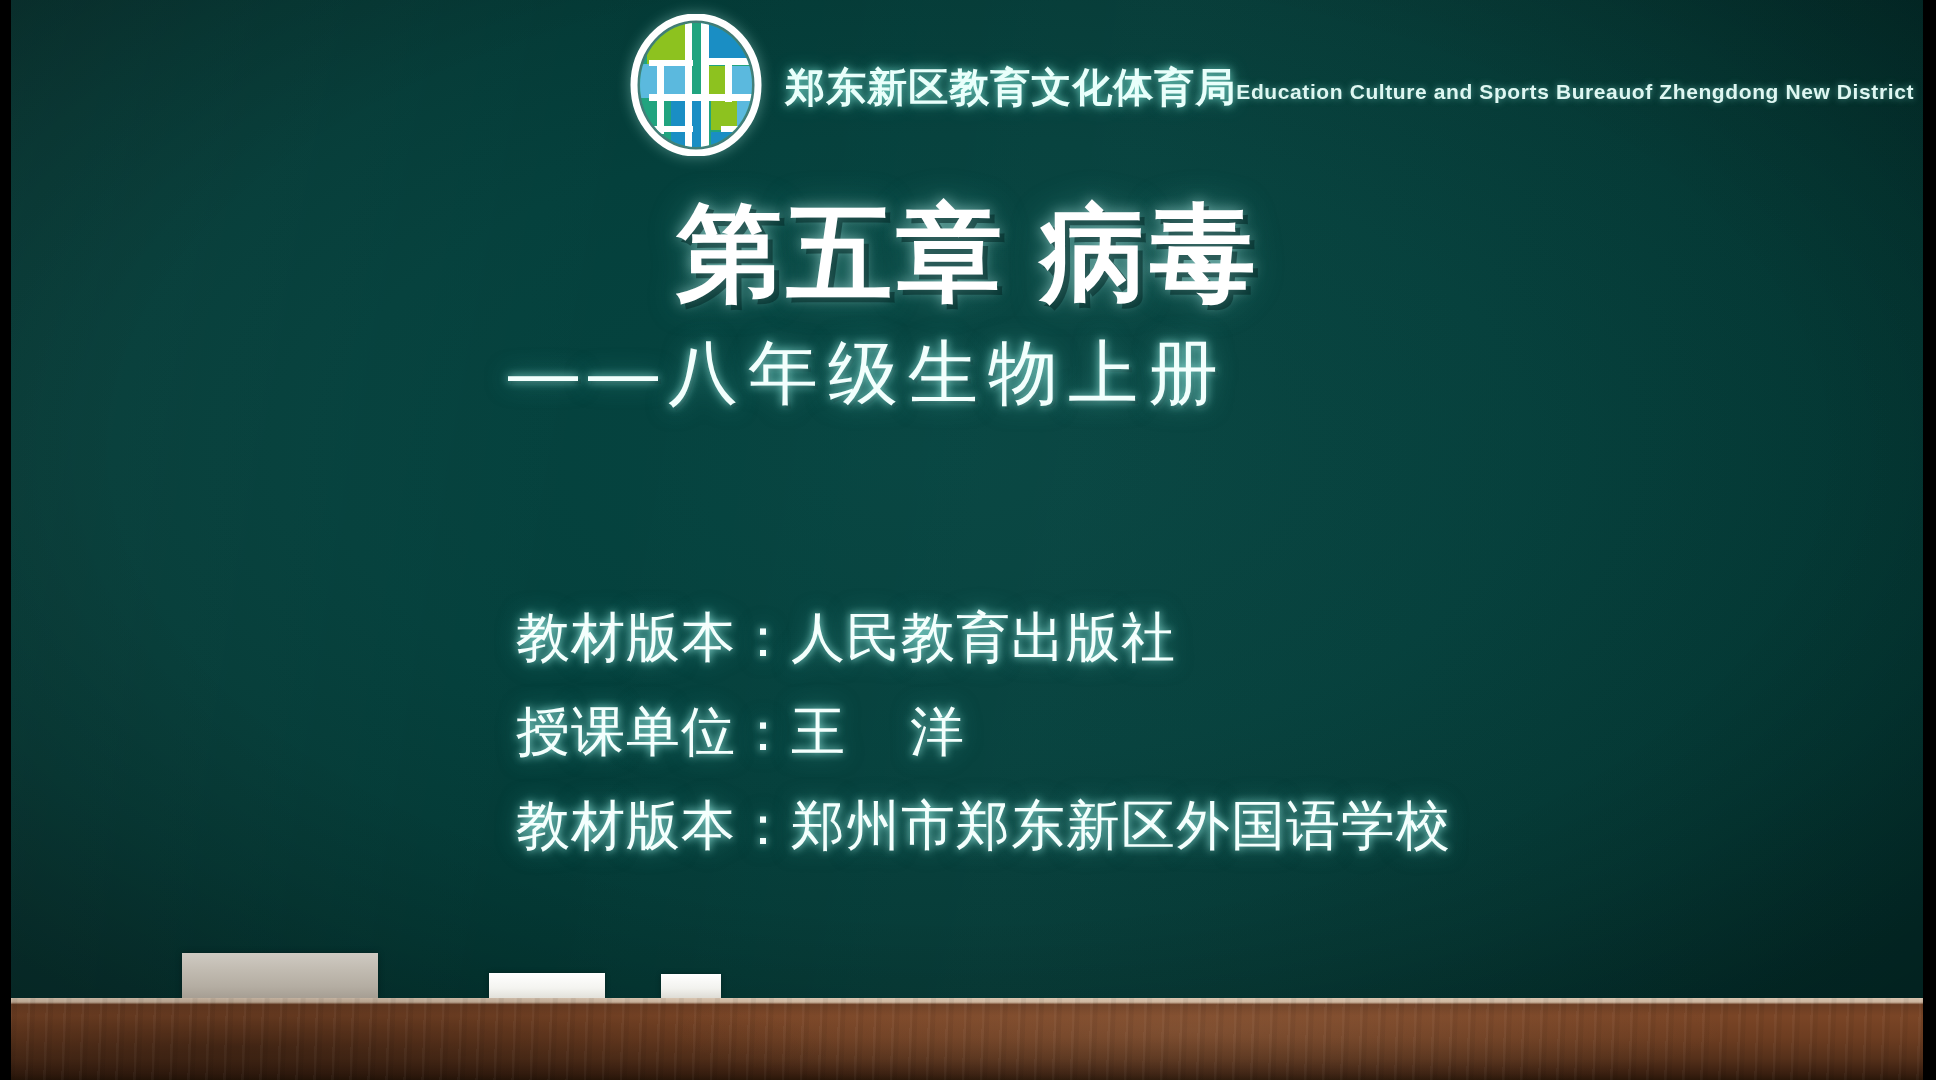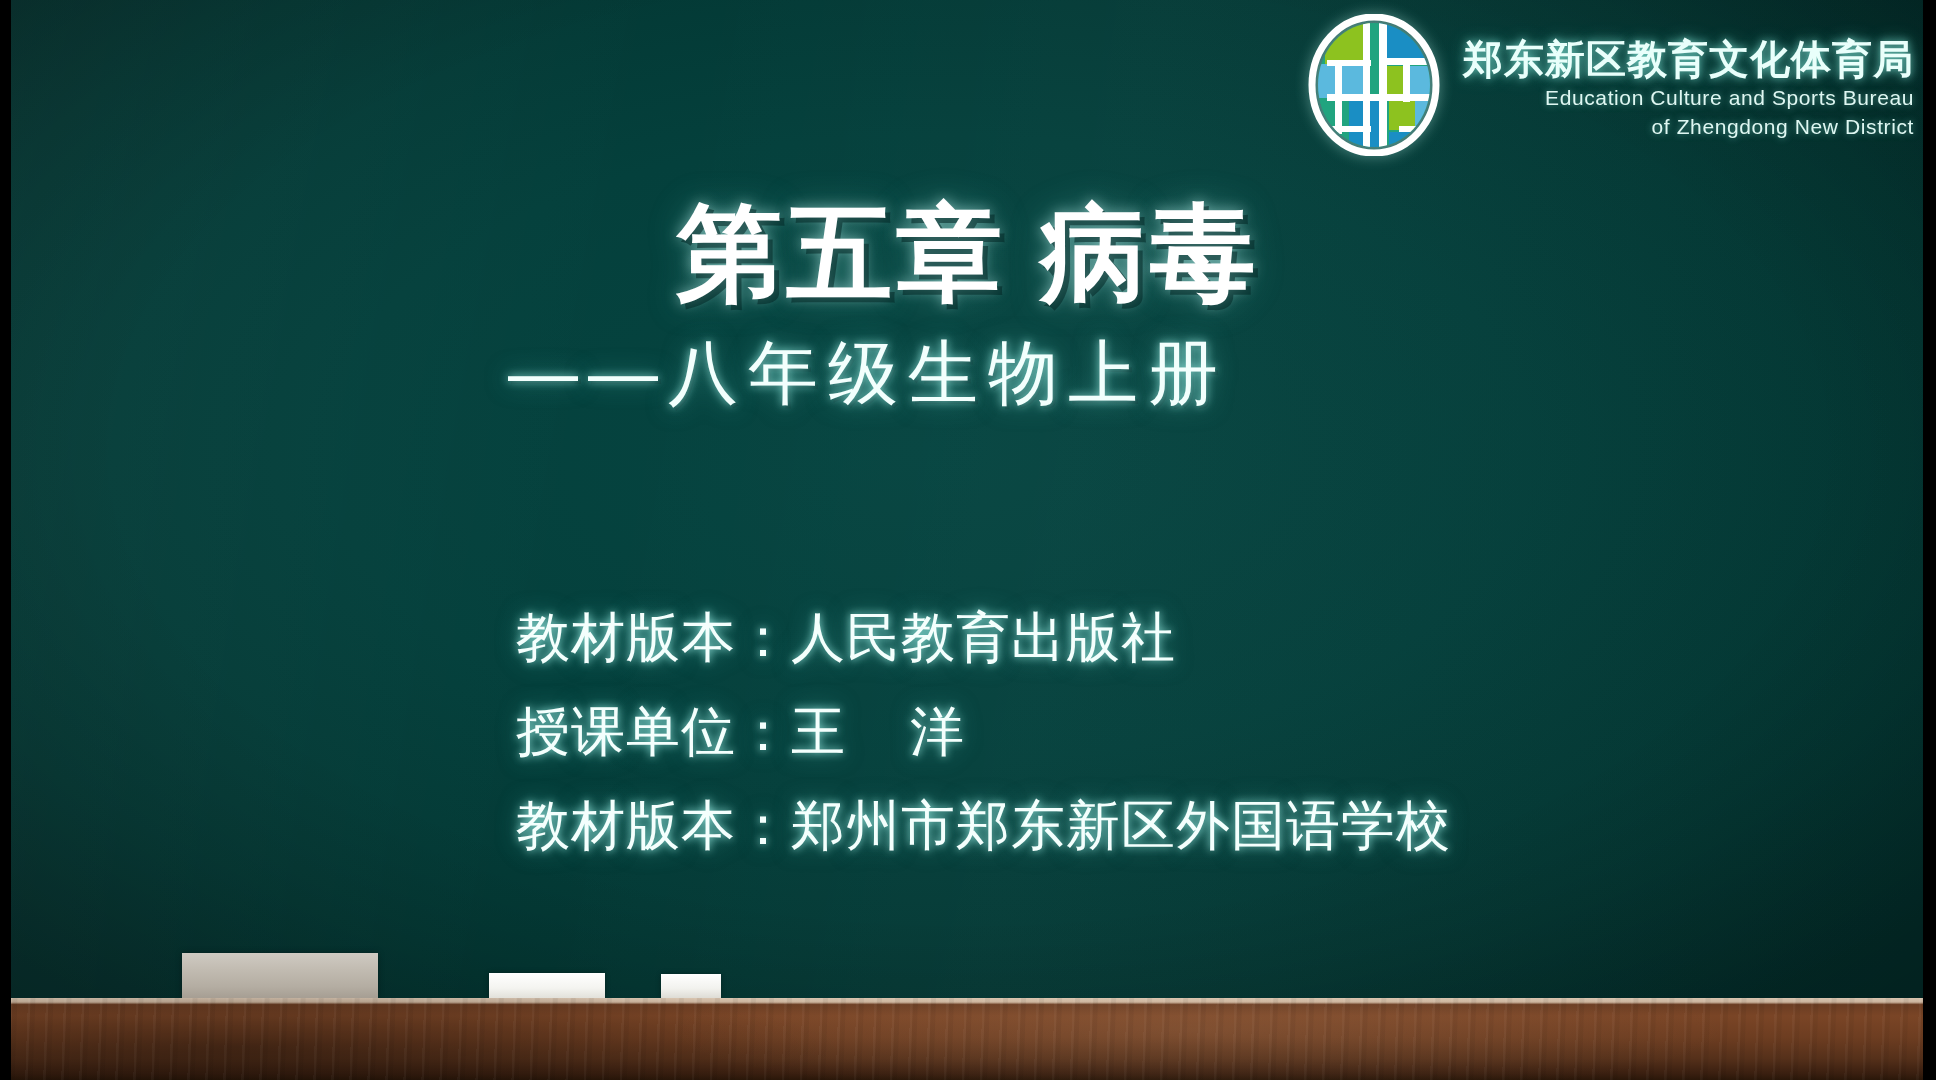--- a/index.html
+++ b/index.html
@@ -61,43 +61,41 @@
   }
   .logo-mark {
     position: relative;
     width: 142px;
     height: 142px;
     flex: 0 0 auto;
     filter: drop-shadow(0 0 7px rgba(190,255,245,0.45));
   }
   .logo-text {
     display: flex;
-    flex-direction: column;
     justify-content: center;
     padding-top: 6px;
-    align-items: flex-end;
   }
   .logo-cn {
     font-size: 40px;
     font-weight: 700;
     letter-spacing: 1px;
     line-height: 1.08;
     color: #e9fffb;
     text-shadow: 0 0 9px rgba(140,240,225,0.75), 0 0 18px rgba(90,210,195,0.45);
     white-space: nowrap;
   }
   .logo-en {
     font-size: 21px;
-    font-weight: 400;
+    font-weight: 700;
     line-height: 1.12;
     letter-spacing: 0.6px;
     color: #dff7f2;
     text-shadow: 0 0 7px rgba(130,225,210,0.6);
     white-space: nowrap;
-    margin-top: 5px;
+    margin-top: 14px;
   }
 
   
   .title-wrap {
     position: absolute;
     left: 0;
     top: 172px;
     width: 1936px;
     text-align: center;
     pointer-events: none;

